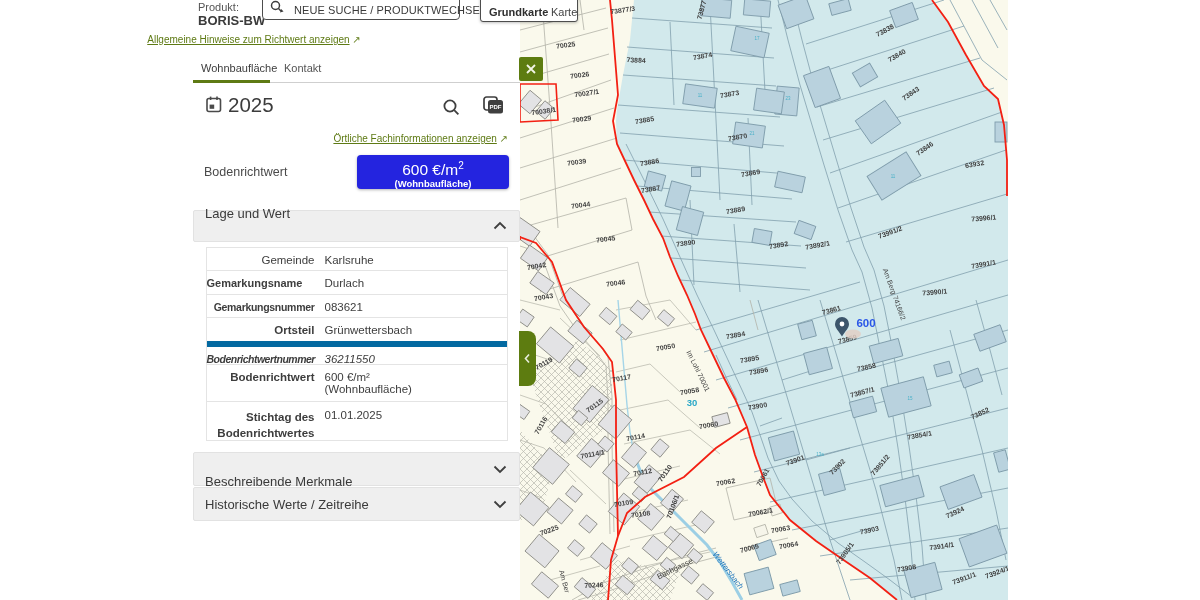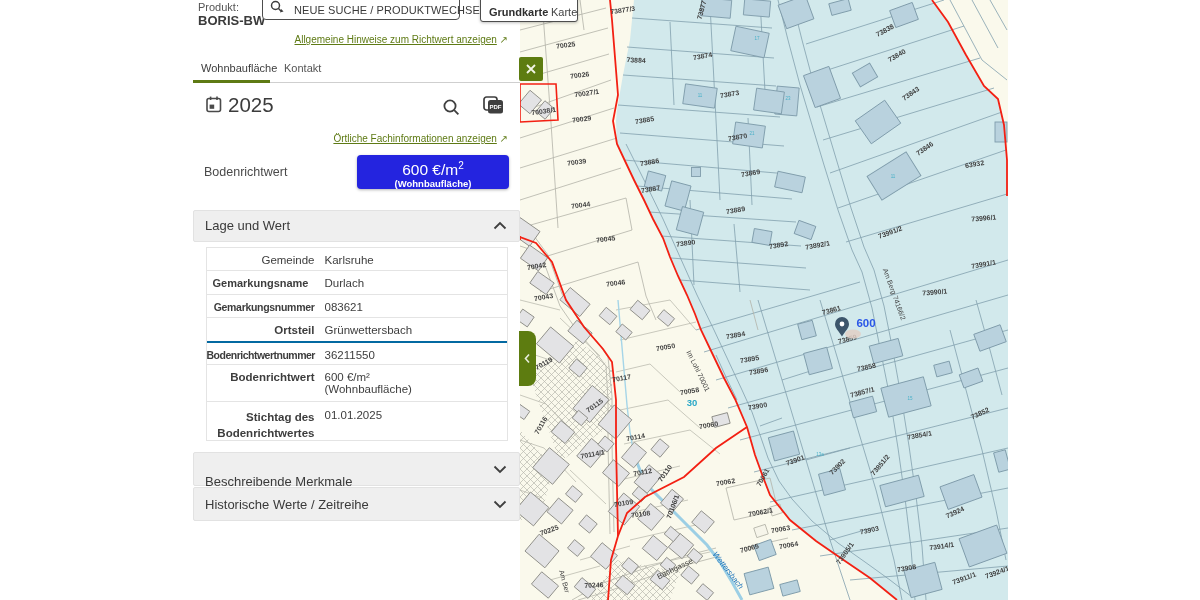--- a/index.html
+++ b/index.html
@@ -332,21 +332,21 @@
     <circle cx="6.5" cy="5.5" r="4" fill="none" stroke="#3d3d3d" stroke-width="1.5"></circle>
     <path d="M9.5,8.5 L12,11" stroke="#3d3d3d" stroke-width="1.5"></path>
     <path d="M11,12.5 l3.5,-1 l-2.3,-2.6 z" fill="#3d3d3d"></path>
   </svg>
   <div class="abs" style="left:294px; top:4px; font-size:11px; letter-spacing:0.1px; color:#3a3a3a;">NEUE SUCHE / PRODUKTWECHSEL</div>
 
   <div class="abs" style="left:480px; top:-8px; width:98px; height:30px; border:1.5px solid #4d4d4d; border-radius:3px; background:#fff; box-shadow:0 1px 3px rgba(0,0,0,0.25); z-index:6;"></div>
   <div class="abs" style="left:489px; top:6px; font-size:11px; font-weight:bold; color:#2f2f2f; z-index:7;">Grundkarte</div>
   <div class="abs" style="left:551px; top:6px; font-size:11px; color:#444; z-index:7;">Karte</div>
 
-  <div class="abs" style="left:0; top:34px; width:508px; text-align:right; font-size:10px; color:#5e7a14;"><span style="text-decoration:underline;">Allgemeine Hinweise zum Richtwert anzeigen</span> ↗</div>
+  <div class="abs" style="left:0; top:34px; width:508px; text-align:center; font-size:10px; color:#5e7a14;"><span style="text-decoration:underline;">Allgemeine Hinweise zum Richtwert anzeigen</span> ↗</div>
 
   <div class="abs" style="left:201px; top:62px; font-size:11px; color:#3d3d3d;">Wohnbaufläche</div>
   <div class="abs" style="left:284px; top:62px; font-size:11px; color:#555;">Kontakt</div>
   <div class="abs" style="left:193px; top:82px; width:327px; height:1px; background:#cfcfcf;"></div>
   <div class="abs" style="left:193px; top:80px; width:77px; height:3px; background:#5e7a14;"></div>
 
   <svg class="abs" style="left:206px; top:96px;" width="16" height="17" viewBox="0 0 16 17">
     <rect x="1" y="2.5" width="13.5" height="13" rx="2" fill="none" stroke="#4a4a4a" stroke-width="1.6"></rect>
     <line x1="4.6" y1="0.6" x2="4.6" y2="4" stroke="#4a4a4a" stroke-width="1.6"></line>
     <line x1="11" y1="0.6" x2="11" y2="4" stroke="#4a4a4a" stroke-width="1.6"></line>
@@ -365,43 +365,43 @@
 
   <div class="abs" style="left:0; top:133px; width:508px; text-align:right; font-size:10px; color:#5e7a14;"><span style="text-decoration:underline;margin-left:46px;">Örtliche Fachinformationen anzeigen</span> ↗</div>
 
   <div class="abs" style="left:204px; top:165px; font-size:12.5px; color:#4a4a4a;">Bodenrichtwert</div>
   <div class="abs" style="left:357px; top:155px; width:152px; height:34px; background:#2424df; border-radius:4px; box-shadow:0 1px 3px rgba(0,0,0,0.3); text-align:center; color:#fff;">
     <div style="font-size:15.5px; margin-top:2px; line-height:17px;">600 €/m<sup style="font-size:10px;">2</sup></div>
     <div style="font-size:9.5px; font-weight:bold; line-height:11px;">(Wohnbaufläche)</div>
   </div>
 
   <div class="abs" style="left:193px; top:210px; width:327px; height:31.5px; background:#efefef; border:1px solid #e2e2e2; border-radius:2px;"></div>
-  <div class="abs" style="left:205px; top:218px; font-size:13px; color:#3a3a3a;">Lage und Wert</div>
+  <div class="abs" style="left:205px; top:206px; font-size:13px; color:#3a3a3a;">Lage und Wert</div>
   <svg class="abs" style="left:493px; top:221px;" width="14" height="9" viewBox="0 0 14 9">
     <path d="M1.5,7.5 L7,2 L12.5,7.5" fill="none" stroke="#3f3f3f" stroke-width="1.8"></path>
   </svg>
 
   <div class="abs" style="left:205.5px; top:246.5px; width:302px; height:194.5px; border:1px solid #e4e4e4; border-top:none; font-size:11.5px; color:#3d3d3d;">
     <div class="abs" style="left:0; top:0; width:100%; height:23.5px; border-top:1px solid #e4e4e4;">
       <div class="abs" style="left:0; top:6px; width:108px; text-align:right; font-weight:normal;">Gemeinde</div>
       <div class="abs" style="left:118px; top:6px;">Karlsruhe</div>
     </div>
     <div class="abs" style="left:0; top:23.5px; width:100%; height:23.5px; border-top:1px solid #e4e4e4;">
-      <div class="abs" style="left:0; top:6px; width:108px; text-align:center; font-weight:bold; font-size:11px;">Gemarkungsname</div>
+      <div class="abs" style="left:0; top:6px; width:108px; text-align:left; font-weight:bold; font-size:11px;">Gemarkungsname</div>
       <div class="abs" style="left:118px; top:6px;">Durlach</div>
     </div>
     <div class="abs" style="left:0; top:47px; width:100%; height:23.5px; border-top:1px solid #e4e4e4;">
       <div class="abs" style="left:0; top:6px; width:108px; text-align:right; font-weight:bold; font-size:10.5px; letter-spacing:-0.3px;">Gemarkungsnummer</div>
       <div class="abs" style="left:118px; top:6px;">083621</div>
     </div>
     <div class="abs" style="left:0; top:70.5px; width:100%; height:23.5px; border-top:1px solid #e4e4e4;padding-left:32px;">
       <div class="abs" style="left:0; top:6px; width:108px; text-align:right; font-weight:bold;">Ortsteil</div>
       <div class="abs" style="left:118px; top:6px;">Grünwettersbach</div>
     </div>
-    <div class="abs" style="left:0; top:94px; width:100%; height:23.5px; border-top:2px solid #0369a1;">
+    <div class="abs" style="left:0; top:94px; width:100%; height:23.5px; border-top:6px solid #0369a1;font-style:italic;">
       <div class="abs" style="left:0; top:6px; width:108px; text-align:right; font-weight:bold; font-size:10.5px; letter-spacing:-0.5px;">Bodenrichtwertnummer</div>
       <div class="abs" style="left:118px; top:6px;">36211550</div>
     </div>
     <div class="abs" style="left:0; top:117.5px; width:100%; height:37px; border-top:1px solid #e4e4e4;">
       <div class="abs" style="left:0; top:6px; width:108px; text-align:right; font-weight:bold;">Bodenrichtwert</div>
       <div class="abs" style="left:118px; top:6px;">600 €/m²<br>(Wohnbaufläche)</div>
     </div>
     <div class="abs" style="left:0; top:154.5px; width:100%; height:40px; border-top:1px solid #e4e4e4;">
       <div class="abs" style="left:0; top:7px; width:108px; text-align:right; font-weight:bold; line-height:16px;">Stichtag des Bodenrichtwertes</div>
       <div class="abs" style="left:118px; top:7px;">01.01.2025</div>

